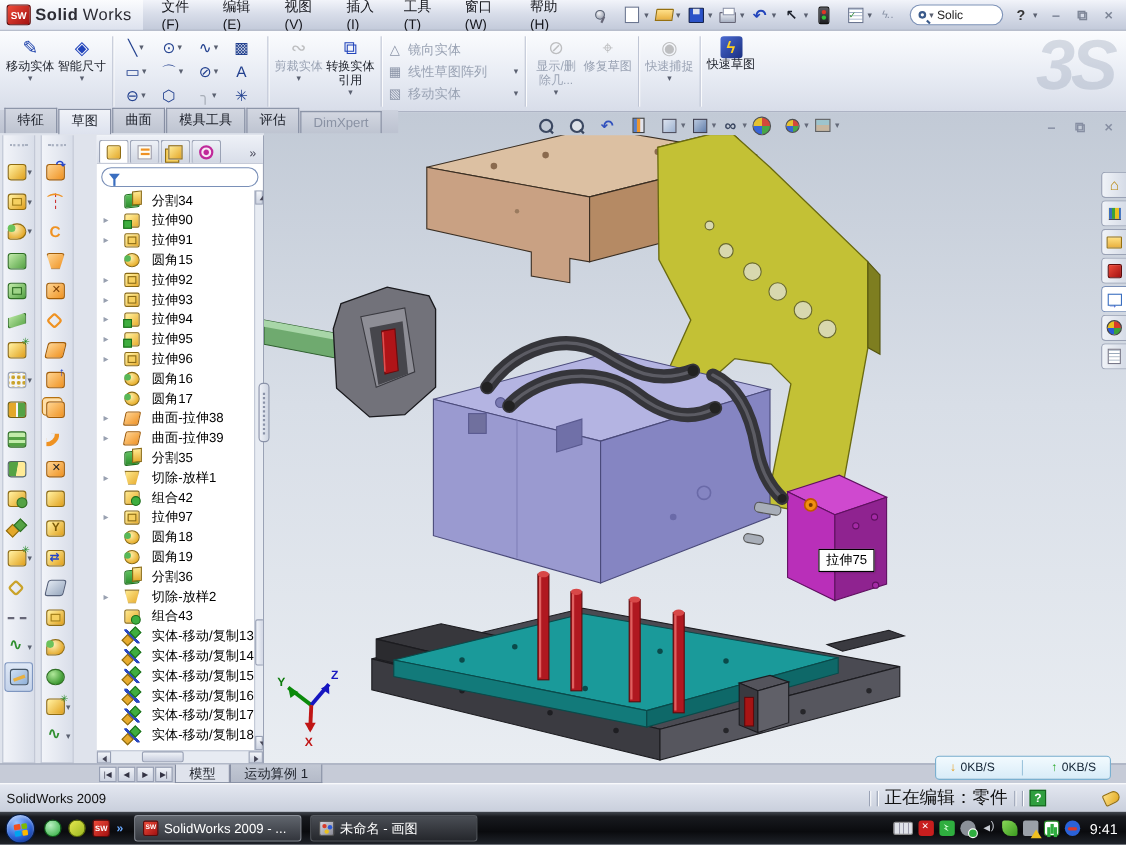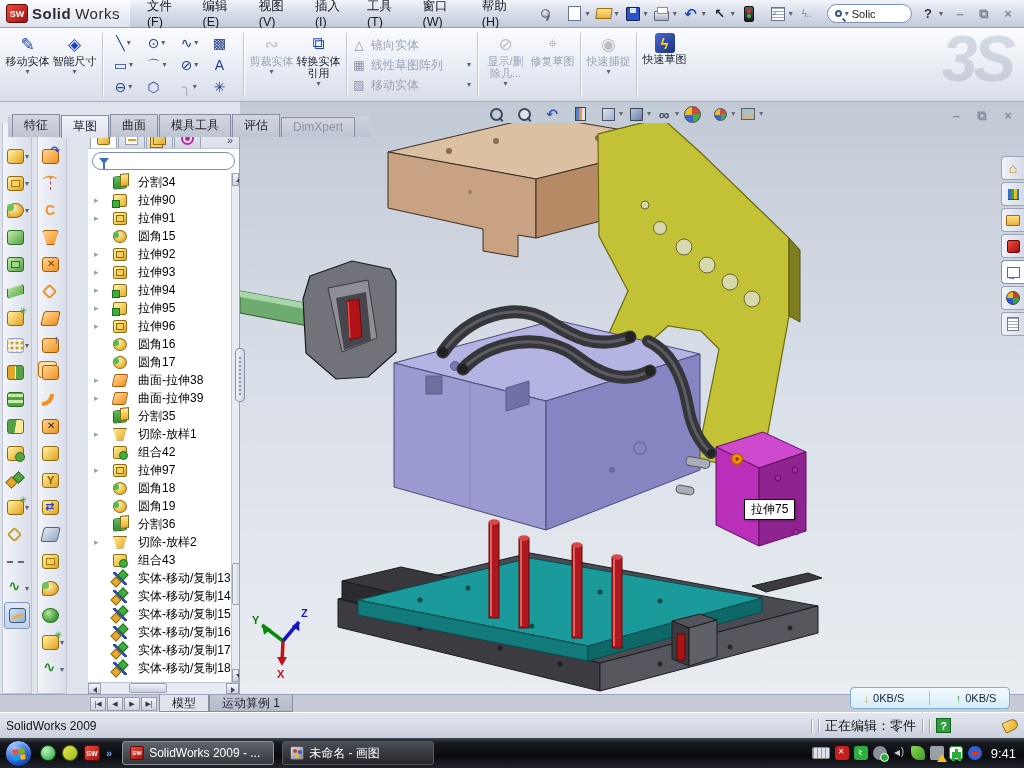--- a/index.html
+++ b/index.html
@@ -85,22 +85,22 @@
   .sgcell{display:flex;align-items:center;justify-content:center;gap:2px;}
   .sgi{font-size:14px;color:#23418f;line-height:1;}
   .sgcell .disabled{color:#a8aeb8;}
   .stackgrp{display:flex;flex-direction:column;justify-content:center;gap:3px;width:122px;}
   .stackrow{display:flex;align-items:center;gap:4px;}
   .stk-ico{width:16px;text-align:center;color:#8a93a6;font-size:12px;}
   .stk-lab{flex:1;font-size:12px;color:#9aa3b4;}
   .stackrow .caret{margin-right:2px;}
 
   
-  .ribbonband{position:absolute;left:0;top:116px;width:362px;height:21px;
-    background:linear-gradient(180deg,#cdd2de,#bcc2d0);display:flex;align-items:flex-end;padding-left:4px;z-index:5;margin-left:8px;}
+  .ribbonband{position:absolute;left:0;top:100px;width:362px;height:21px;
+    background:linear-gradient(180deg,#cdd2de,#bcc2d0);display:flex;align-items:flex-end;padding-left:4px;z-index:5;}
   .rtab{padding:2px 11px 3px 11px;margin-right:1px;font-size:12px;color:#20242e;
     border:1px solid #868ea2;border-bottom:none;background:linear-gradient(180deg,#d3d7e1,#bec4d1);}
   .rtab.active{background:linear-gradient(180deg,#f0f2f8,#dde2ee);position:relative;top:1px;}
   .rtab.disabled{color:#8a92a4;}
 
   
   .lefttools{position:absolute;left:0;top:123px;width:88px;height:571px;background:#dfe3ec;display:flex;gap:5px;padding-left:2px;}
   .lstrip{width:30px;background:linear-gradient(90deg,#f2f4f9,#d9dee9);border:1px solid #c0c6d4;
     border-top:none;display:flex;flex-direction:column;padding-top:8px;}
   .lstrip::before{content:"";height:4px;margin:0 6px 6px 6px;border-top:2px dotted #a8b0c0;}
@@ -265,21 +265,21 @@
     background:linear-gradient(#c2c8d4,#b4bac8);display:flex;align-items:center;}
   .btab.active{background:#dfe3ec;}
 
   
   .statusbar{position:absolute;left:0;top:712px;width:1024px;height:26px;
     background:linear-gradient(180deg,#e3e7f0,#c9cfdc);border-top:1px solid #fff;
     display:flex;align-items:center;padding:0 6px;color:#111;}
   .sb-left{font-size:12px;}
   .sb-right{margin-left:auto;display:flex;align-items:center;gap:6px;}
   .sb-sep{width:1px;height:14px;background:#9aa2b5;box-shadow:1px 0 0 #fff;}
-  .sb-edit{font-size:13px;}
+  .sb-edit{font-size:16px;}
   .sb-help{width:15px;height:15px;background:#2f9e3f;border:1px solid #14621e;color:#fff;
     font-weight:bold;font-size:11px;display:flex;align-items:center;justify-content:center;}
   .sb-tag{width:15px;height:11px;background:linear-gradient(135deg,#ffe080,#e0a820);border:1px solid #96700f;
     border-radius:2px 6px 6px 2px;transform:rotate(-25deg);}
 
   
   .taskbar{position:absolute;left:0;top:738px;width:1024px;height:30px;
     background:linear-gradient(180deg,#42474f 0%,#181a1f 15%,#0a0b0e 60%,#20242b 100%);
     display:flex;align-items:center;}
   .startorb{width:27px;height:27px;border-radius:50%;margin:0 8px 0 5px;position:relative;flex:none;

